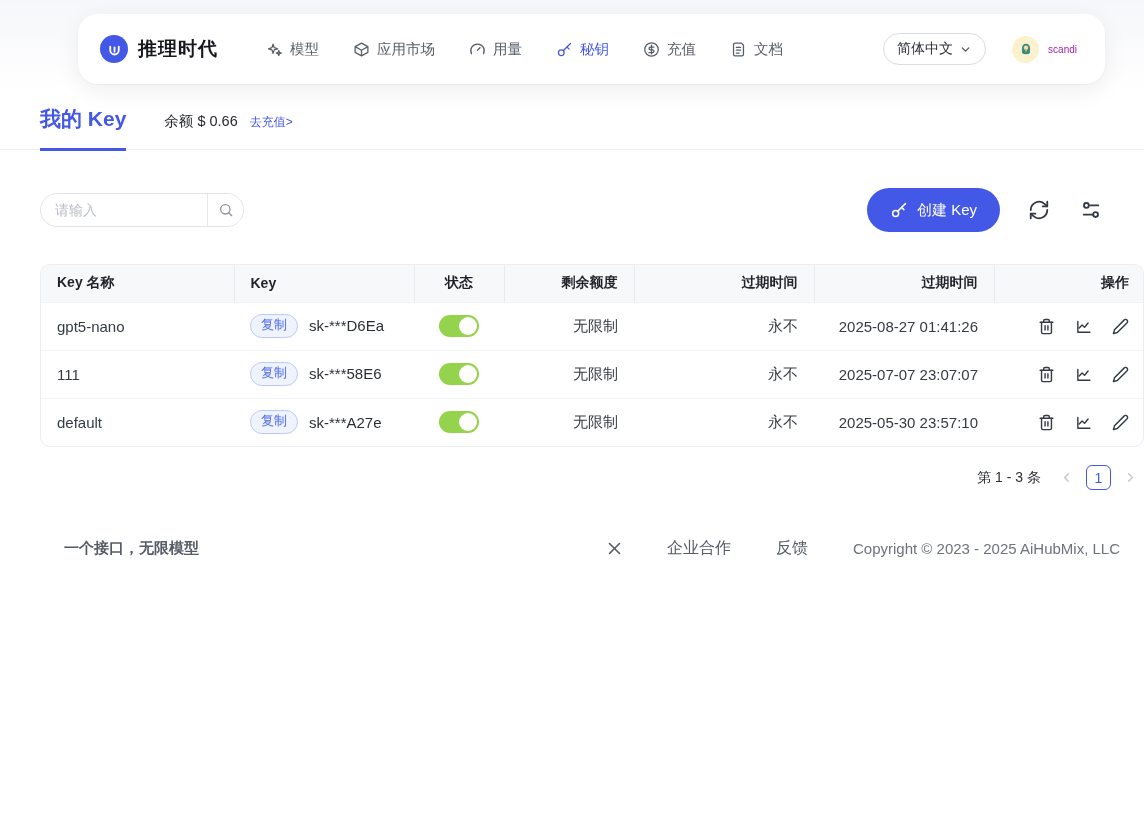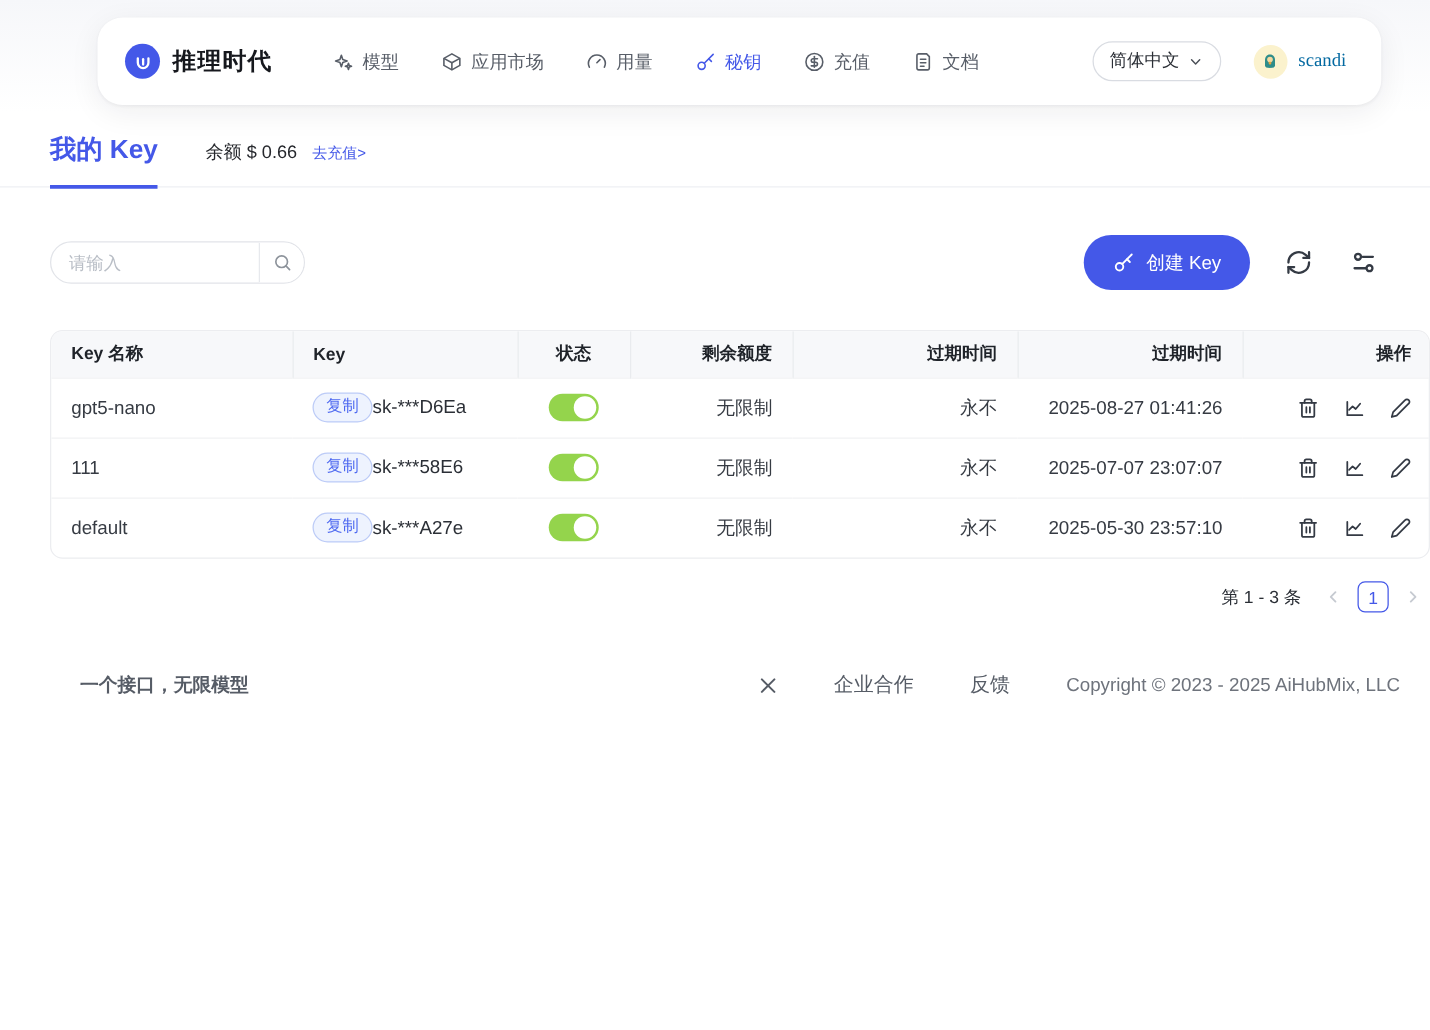--- a/index.html
+++ b/index.html
@@ -41,34 +41,34 @@
   }
   .brand-name{font-size:19px;font-weight:800;color:#16181d;letter-spacing:1px;}
   .nav-items{display:flex;align-items:center;gap:34px;margin-left:48px;}
   .nav-item{
     display:flex;align-items:center;gap:7px;
     font-size:14.5px;color:var(--text-gray);cursor:pointer;
   }
   .nav-item svg{stroke:var(--text-gray);}
   .nav-item.active{color:var(--blue);}
   .nav-item.active svg{stroke:var(--blue);}
-  .nav-right{margin-left:auto;display:flex;align-items:center;gap:26px;font-family:Liberation Serif, serif;}
+  .nav-right{margin-left:auto;display:flex;align-items:center;gap:26px;}
   .lang-pill{
     display:flex;align-items:center;gap:6px;
     border:1px solid #d9dce2;border-radius:999px;
     padding:6px 13px;font-size:14px;color:#2a2e35;cursor:pointer;
     background:#fff;
   }
   .user{display:flex;align-items:center;gap:9px;cursor:pointer;}
   .avatar{
     width:27px;height:27px;border-radius:50%;
     background:#fbf2cd;
     display:flex;align-items:center;justify-content:center;overflow:hidden;
   }
-  .username{font-size:15px;color:#0369a1;}
+  .username{font-size:10px;color:#a21caf;}
 
   
   .tabs-row{
     margin-top:21px;
     padding:0 40px;
     border-bottom:1px solid #eef0f3;
     display:flex;align-items:baseline;
   }
   .tab{
     font-size:21px;font-weight:700;color:var(--blue);
@@ -118,21 +118,21 @@
     background:#f7f8fa;height:37px;
     font-size:14px;font-weight:700;color:var(--text-dark);
     padding:0 16px;white-space:nowrap;
   }
   thead th:not(:last-child){border-right:1px solid #e9ebee;}
   tbody td{
     height:48px;padding:0 16px;font-size:15px;color:#363b43;
     border-top:1px solid #f1f2f4;white-space:nowrap;
   }
   .al{text-align:left;} .ac{text-align:center;} .ar{text-align:right;}
-  .key-cell{display:flex;align-items:center;}
+  .key-cell{display:flex;align-items:center;gap:11px;}
   .copy-badge{
     font-size:13px;color:#4d68f0;background:#eef3fe;
     border:1px solid #bccbf7;border-radius:999px;
     padding:2px 10px 3px;cursor:pointer;line-height:1.3;
   }
   .key-text{color:#2b2f36;}
   .toggle{
     display:inline-block;width:40px;height:22px;border-radius:11px;
     background:var(--green);position:relative;vertical-align:middle;cursor:pointer;
   }

